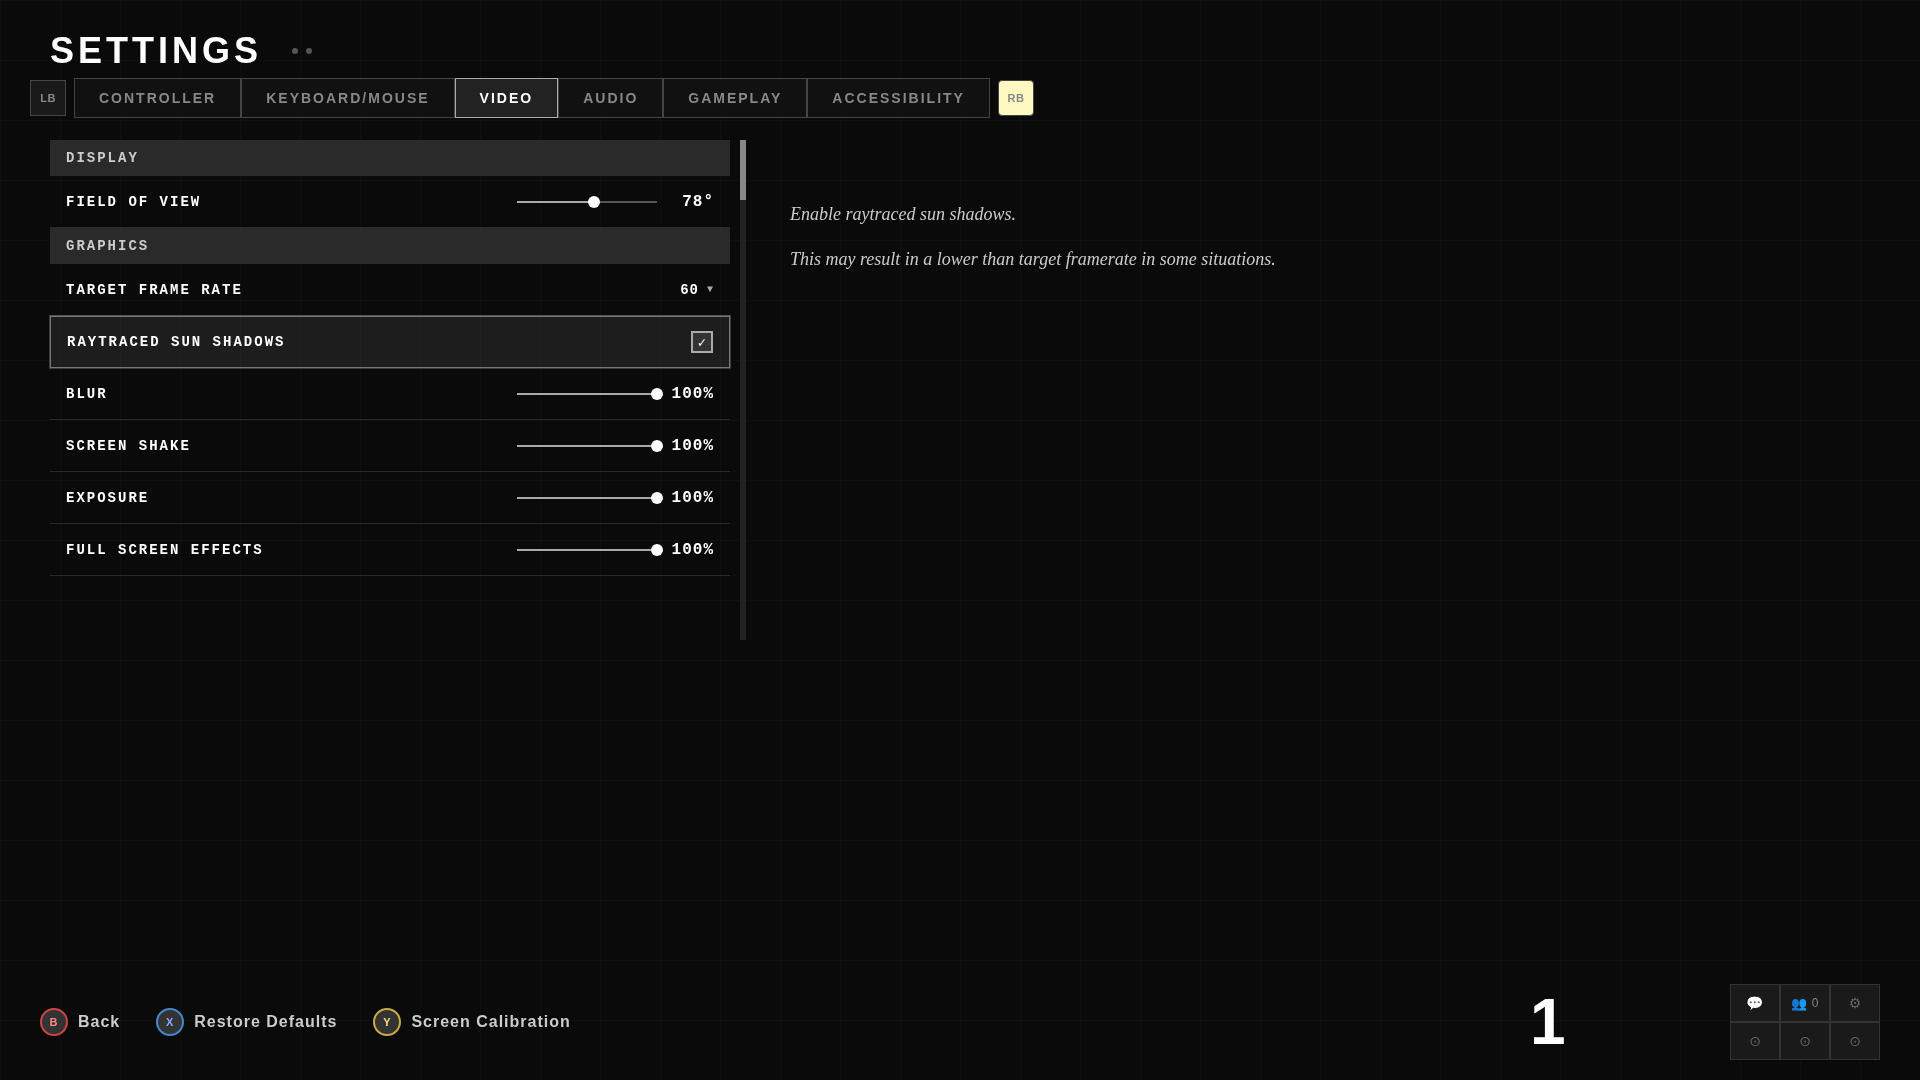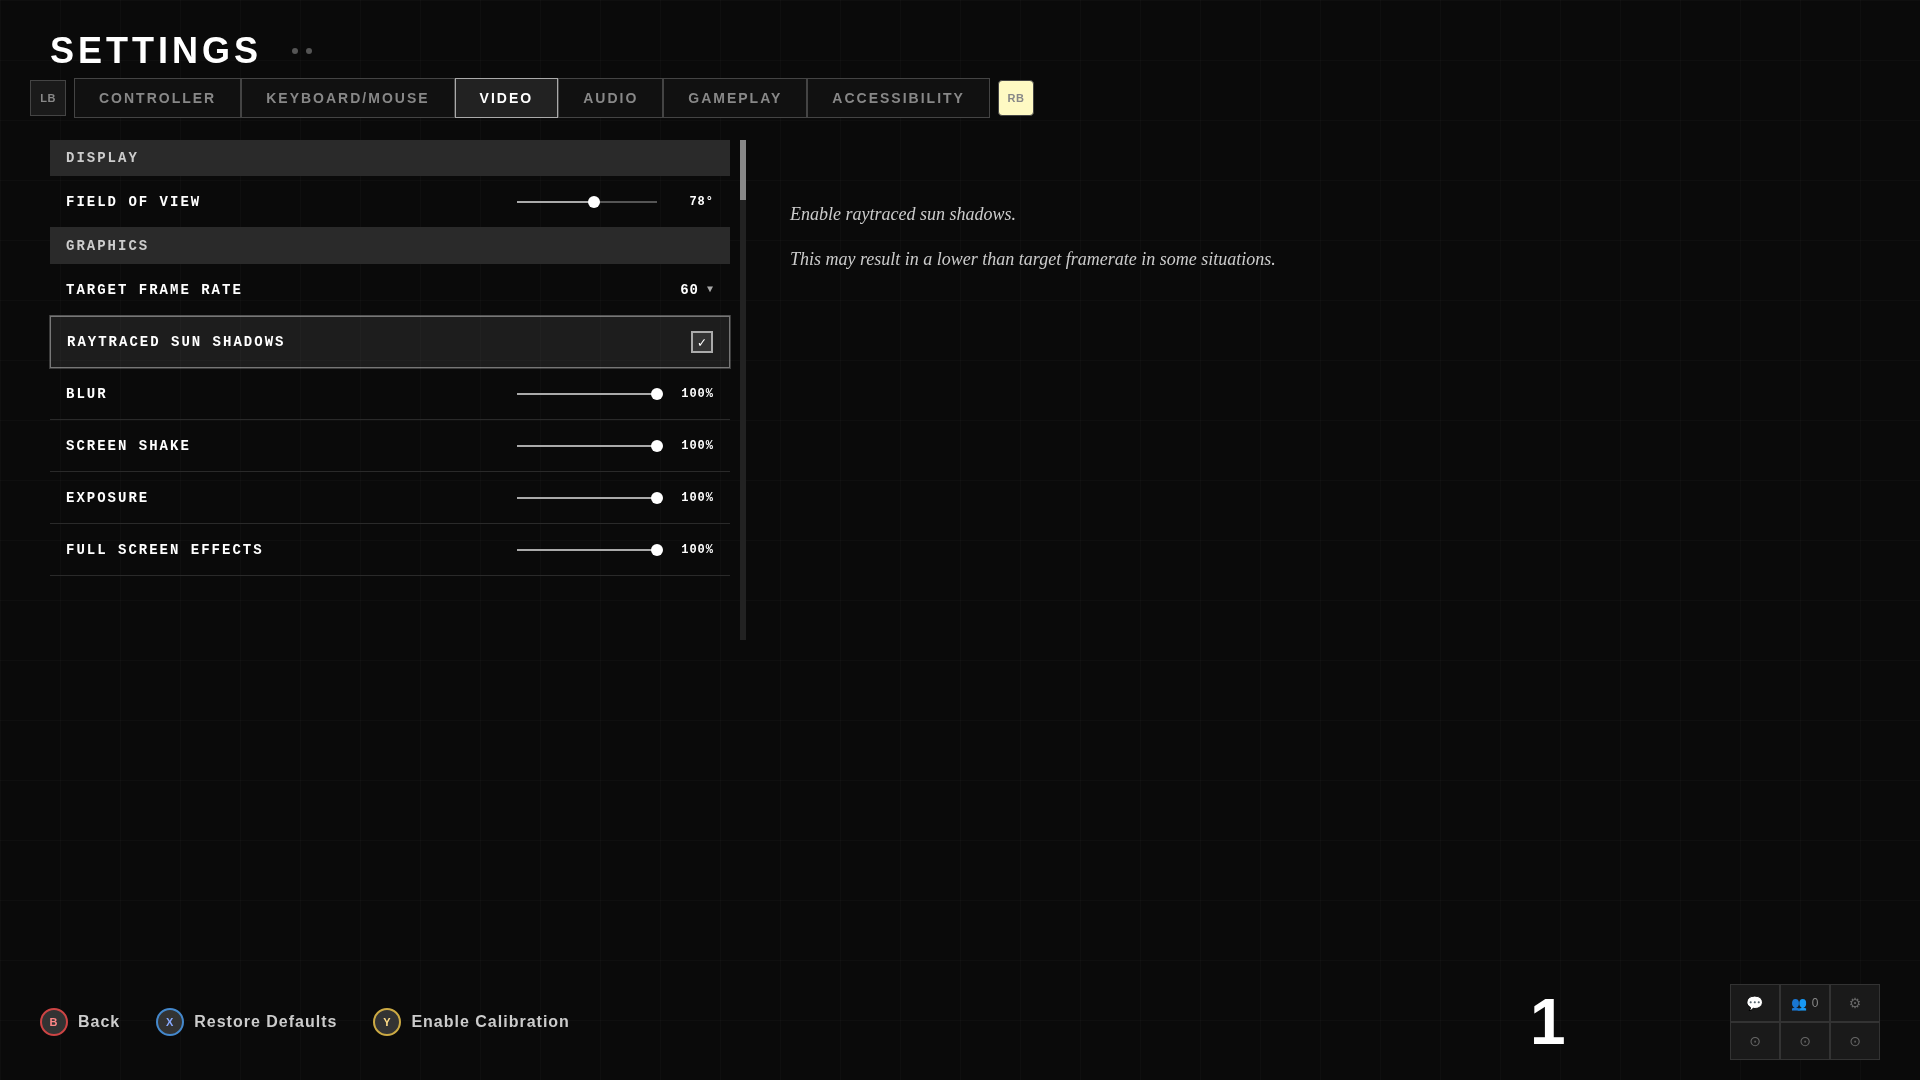--- a/index.html
+++ b/index.html
@@ -235,21 +235,21 @@
       width: 12px;
       height: 12px;
       background: #ffffff;
       border-radius: 50%;
       position: absolute;
       top: -5px;
       transform: translateX(-50%);
     }
 
     .slider-value {
-      font-size: 12px;
+      font-size: 16px;
       font-weight: 700;
       color: #ffffff;
       min-width: 45px;
       text-align: right;
       letter-spacing: 1px;
     }
 
     
     .dropdown-control {
       display: flex;
@@ -551,21 +551,21 @@
         <div class="action-button x">
           <span>X</span>
         </div>
         <span>Restore Defaults</span>
       </div>
 
       <div class="bottom-action">
         <div class="action-button y">
           <span>Y</span>
         </div>
-        <span>Enable Calibration</span>
+        <span>Screen Calibration</span>
       </div>
 
     </div>
 
     <div class="bottom-right">
       <div class="player-number">1</div>
       <div class="hud-icons">
         <div class="hud-row">
           <div class="hud-icon">💬</div>
           <div class="hud-icon with-count">

